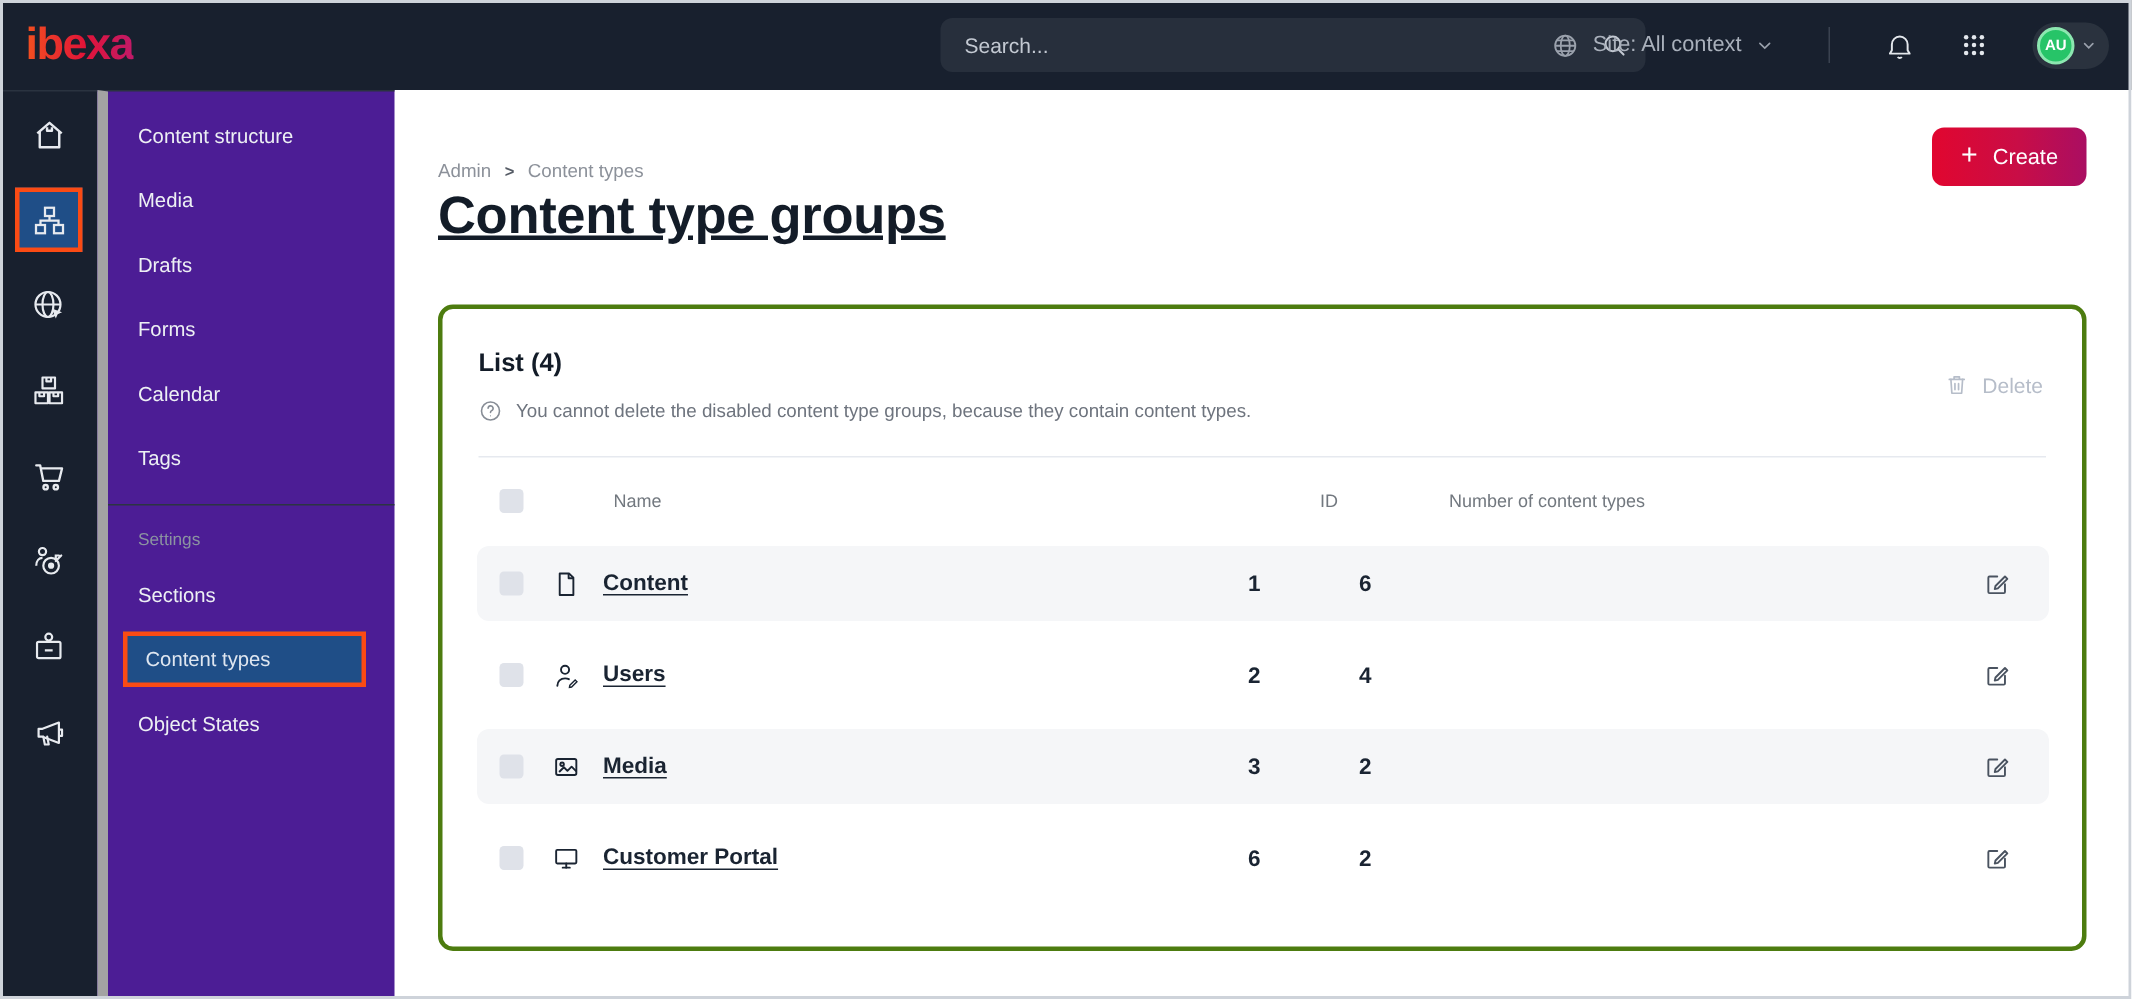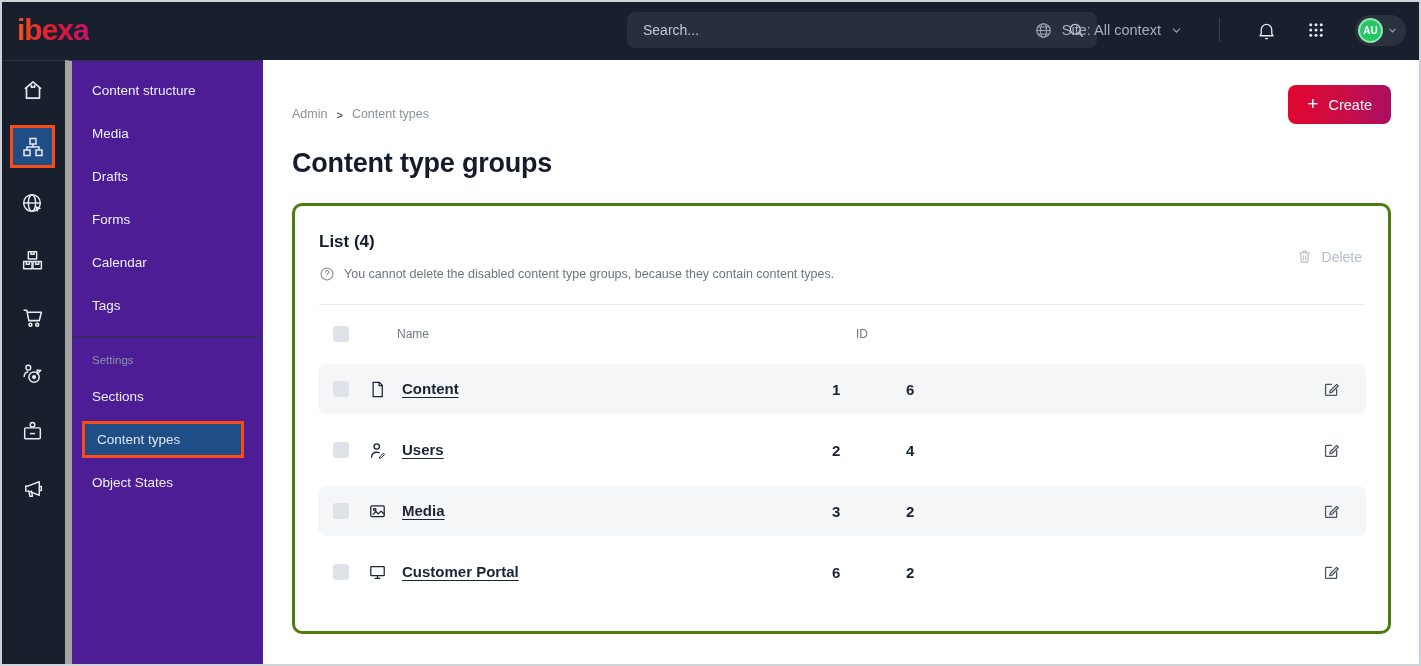--- a/index.html
+++ b/index.html
@@ -55,31 +55,31 @@
   .breadcrumb { position:absolute; left:29px; top:23px; font-size:12.5px; color:#8c919a; display:flex; gap:9px; align-items:flex-end;margin-top:24px; }
   .breadcrumb .sep { color:#565c66; font-weight:700; font-size:11px; }
   .create-btn {
     position:absolute; right:30px; top:25px; height:39px; padding:0 19px;
     border:none; border-radius:8px; cursor:pointer;
     background:linear-gradient(90deg,#e1062f 0%,#c90d46 55%,#aa0e62 100%);
     color:#fff; font-size:14.5px; font-family:"Liberation Sans", sans-serif;
     display:flex; align-items:center; gap:10px;
   }
   .create-btn .plus { font-size:19px; font-weight:300; line-height:1; margin-top:-2px; }
-  .page-title { position:absolute; left:29px; top:88px; font-size:27px; font-weight:700; color:#131c28; letter-spacing:-0.2px; }
+  .page-title { position:absolute; left:29px; top:64px; font-size:35px; font-weight:700; color:#131c28; letter-spacing:-0.2px;text-decoration:underline; }
 
   
   .card { position:absolute; left:29px; right:30px; top:143px; height:431px; background:#fff; border:3px solid #4d7c0f; border-radius:10px; }
   .card-title { position:absolute; left:24px; top:26px; font-size:17px; font-weight:700; color:#131c28; }
   .info-row { position:absolute; left:24px; top:60px; display:flex; align-items:center; gap:9px; color:#6e747e; font-size:12.5px; }
   .info-row .qicon { color:#878d96; display:flex; }
   .delete-btn { position:absolute; right:26px; top:42px; display:flex; align-items:center; gap:9px; color:#b6bdc9; font-size:14px; cursor:default; background:none; border:none; font-family:"Liberation Sans", sans-serif; }
   .card-divider { position:absolute; left:24px; right:24px; top:98px; height:1px; background:#e6e9ef; }
 
-  .thead { position:absolute; left:23px; right:22px; top:106px; height:44px; display:flex; align-items:center; color:#72787f; font-size:12px; }
+  .thead { position:absolute; left:23px; right:22px; top:106px; height:44px; display:flex; align-items:center; color:#72787f; font-size:12px;gap:12px; }
   .rows { position:absolute; left:23px; right:22px; top:158px; }
   .trow { height:50px; display:flex; align-items:center; border-radius:8px; margin-bottom:11px; }
   .trow.striped { background:#f5f6f8; }
 
   .cb { width:16px; height:16px; background:#dfe2e9; border-radius:3px; margin-left:15px; flex:0 0 16px; cursor:pointer; }
   .col-hname { margin-left:48px; width:459px; }
   .ticon { margin-left:19px; width:20px; flex:0 0 20px; color:#1a2432; display:flex; }
   .col-name { margin-left:14px; width:430px; }
   .col-name a { color:#1a2432; font-size:15px; font-weight:600; text-decoration:underline; text-underline-offset:3px; }
   .col-id { width:74px; font-size:15px; font-weight:600; color:#1a2432; }
@@ -291,20 +291,21 @@
       </span>
       <span>Delete</span>
     </button>
 
     <div class="card-divider"></div>
 
     <div class="thead">
       <span class="cb"></span>
       <span class="col-hname">Name</span>
       <span class="col-id hd">ID</span>
+      <span class="col-count hd">Number of content types</span>
     </div>
 
     <div class="rows">
 
       <div class="trow striped">
         <span class="cb"></span>
         <span class="ticon">
           <svg width="19" height="19" viewBox="0 0 24 24" fill="none" stroke="currentColor" stroke-width="1.6" stroke-linejoin="round">
               <path d="M6.5 3h8L18 6.5V21h-11.5z"></path>
               <path d="M14 3v4h4"></path>

